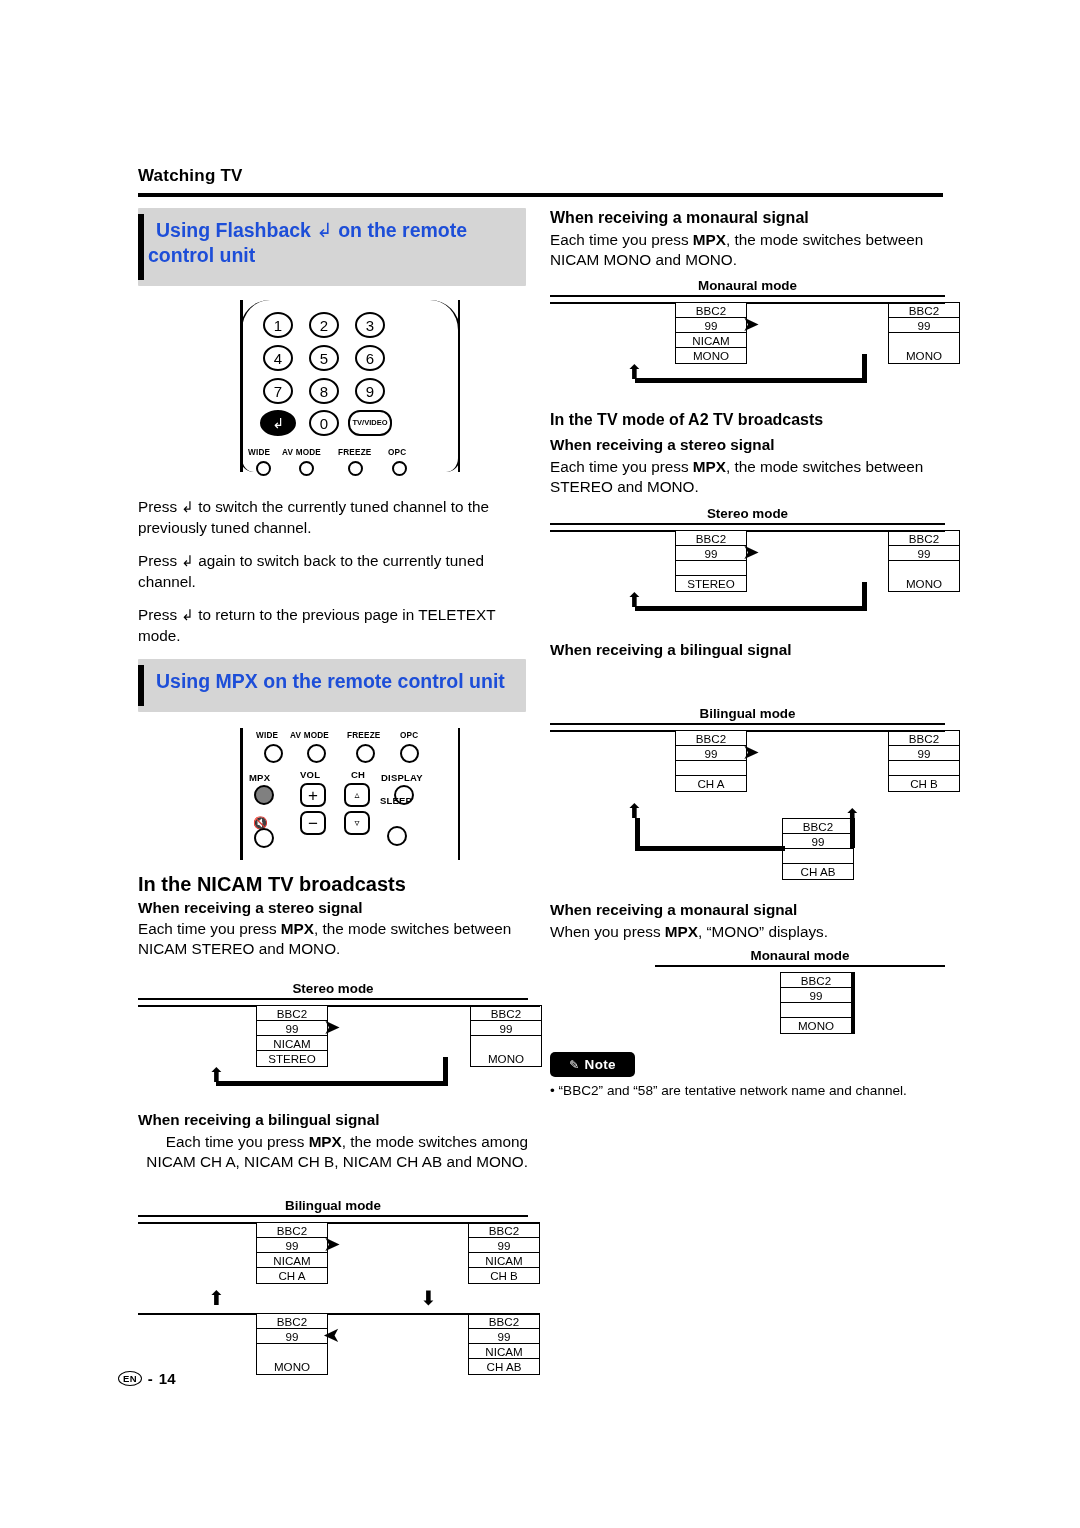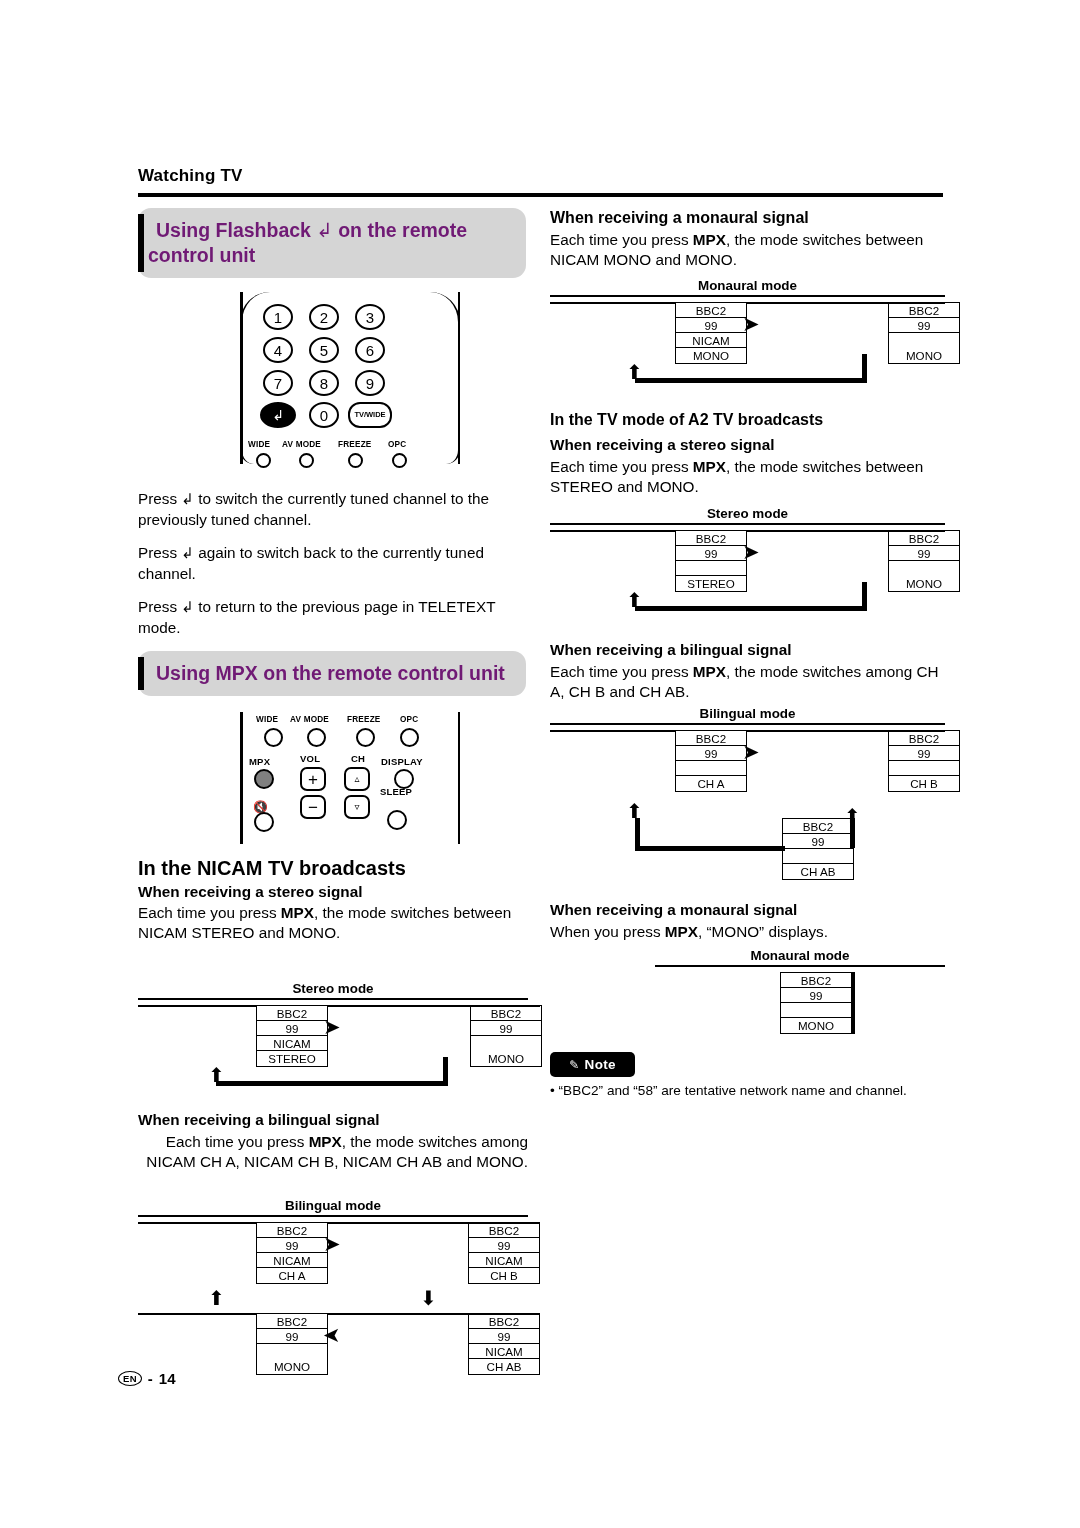--- a/index.html
+++ b/index.html
@@ -39,26 +39,26 @@
     background: #000;
   }
   
   .col-left { position: absolute; left: 138px; top: 208px; width: 390px; }
   .col-right { position: absolute; left: 550px; top: 208px; width: 395px; }
 
   
   .secbar {
     position: relative;
     background: #d5d5d5;
-    border-radius: 13px;
-    padding: 10px 14px 10px 10px;
+    border-radius: 1px;
+    padding: 10px 14px 18px 10px;
     font-size: 19.5px;
     font-weight: bold;
     line-height: 25px;
-    color: #701a75;
+    color: #1d4ed8;
     box-sizing: border-box;
   }
   .secbar .tick {
     position: absolute;
     left: 0; top: 6px; bottom: 6px;
     width: 6px;
     background: #000;
     border-radius: 0;
   }
   .secbar span.glyph { font-family: "DejaVu Sans", sans-serif; font-weight: normal; }
@@ -226,21 +226,21 @@
       <div class="key" style="left:43px; top:45px; width:30px; height:26px;">4</div>
       <div class="key" style="left:89px; top:45px; width:30px; height:26px;">5</div>
       <div class="key" style="left:135px; top:45px; width:30px; height:26px;">6</div>
 
       <div class="key" style="left:43px; top:78px; width:30px; height:26px;">7</div>
       <div class="key" style="left:89px; top:78px; width:30px; height:26px;">8</div>
       <div class="key" style="left:135px; top:78px; width:30px; height:26px;">9</div>
 
       <div class="key" style="left:40px; top:110px; width:36px; height:26px; background:#000; color:#fff; font-family:'DejaVu Sans',sans-serif; font-size:14px;">↲</div>
       <div class="key" style="left:89px; top:110px; width:30px; height:26px;">0</div>
-      <div class="key oval" style="left:128px; top:110px; width:44px; height:26px; font-size:7.5px; font-weight:bold;">TV/WIDE</div>
+      <div class="key oval" style="left:128px; top:110px; width:44px; height:26px; font-size:7.5px; font-weight:bold;">TV/VIDEO</div>
 
       <div class="keylabel" style="left:28px; top:148px;">WIDE</div>
       <div class="keylabel" style="left:62px; top:148px;">AV MODE</div>
       <div class="keylabel" style="left:118px; top:148px;">FREEZE</div>
       <div class="keylabel" style="left:168px; top:148px;">OPC</div>
       <div class="smallcirc" style="left:36px; top:161px;"></div>
       <div class="smallcirc" style="left:79px; top:161px;"></div>
       <div class="smallcirc" style="left:128px; top:161px;"></div>
       <div class="smallcirc" style="left:172px; top:161px;"></div>
     </div>
@@ -275,21 +275,21 @@
       <div class="keylabel" style="left:161px; top:44px; font-size:9.5px;">DISPLAY</div>
 
       <div class="smallcirc" style="left:34px; top:57px; width:20px; height:20px; background:#808080;"></div>
       <div class="key" style="left:80px; top:55px; width:26px; height:24px; border-radius:7px; font-size:17px;">+</div>
       <div class="key" style="left:124px; top:55px; width:26px; height:24px; border-radius:7px; font-size:10px;">▵</div>
       <div class="smallcirc" style="left:174px; top:57px; width:20px; height:20px;"></div>
 
       <div class="keylabel" style="left:33px; top:88px; font-size:12px; font-family:'DejaVu Sans',sans-serif;">🔇</div>
       <div class="key" style="left:80px; top:83px; width:26px; height:24px; border-radius:7px; font-size:17px;">−</div>
       <div class="key" style="left:124px; top:83px; width:26px; height:24px; border-radius:7px; font-size:10px;">▿</div>
-      <div class="keylabel" style="left:160px; top:74px; font-size:9.5px;">SLEEP</div>
+      <div class="keylabel" style="left:160px; top:67px; font-size:9.5px;">SLEEP</div>
       <div class="smallcirc" style="left:34px; top:100px; width:20px; height:20px;"></div>
       <div class="smallcirc" style="left:167px; top:98px; width:20px; height:20px;"></div>
     </div>
 
     <div style="height:6px;"></div>
     <div class="sub" style="font-size:20px;">In the NICAM TV broadcasts</div>
     <div class="sub" style="margin-top:4px;">When receiving a stereo signal</div>
     <p class="body" style="margin-bottom:8px;">Each time you press <b>MPX</b>, the mode switches between NICAM STEREO and MONO.</p>
   </div>
 
@@ -408,21 +408,20 @@
     <div class="thickline" style="left:0px; top:24px; width:125px; height:2px;"></div>
     <div class="thickline" style="left:197px; top:24px; width:198px; height:2px;"></div>
     <div class="arrowR" style="left:192px; top:36px; font-size:21px;">➤</div>
     <div class="thickline" style="left:85px; top:100px; width:232px; height:5px;"></div>
     <div class="thickline" style="left:312px; top:76px; width:5px; height:29px;"></div>
     <div class="arrowU" style="left:76px; top:84px; font-size:20px;">⬆</div>
   </div>
 
   <div style="position:absolute; left:550px; top:640px; width:400px;">
     <div class="sub">When receiving a bilingual signal</div>
-    <p class="body" style="margin-top:2px;">Each time you press <b>MPX</b>, the mode switches among CH A, CH B and CH AB.</p>
   </div>
 
   <div class="diagram" style="position:absolute; left:550px; top:700px; width:395px; height:190px;">
     <div class="mode-title" style="width:395px;">Bilingual mode</div>
     <div class="box" style="left:125px; top:24px; width:72px; height:62px;">
       <div>BBC2</div>
       <div>99</div>
       <div>&nbsp;</div>
       <div>CH A</div>
     </div>

